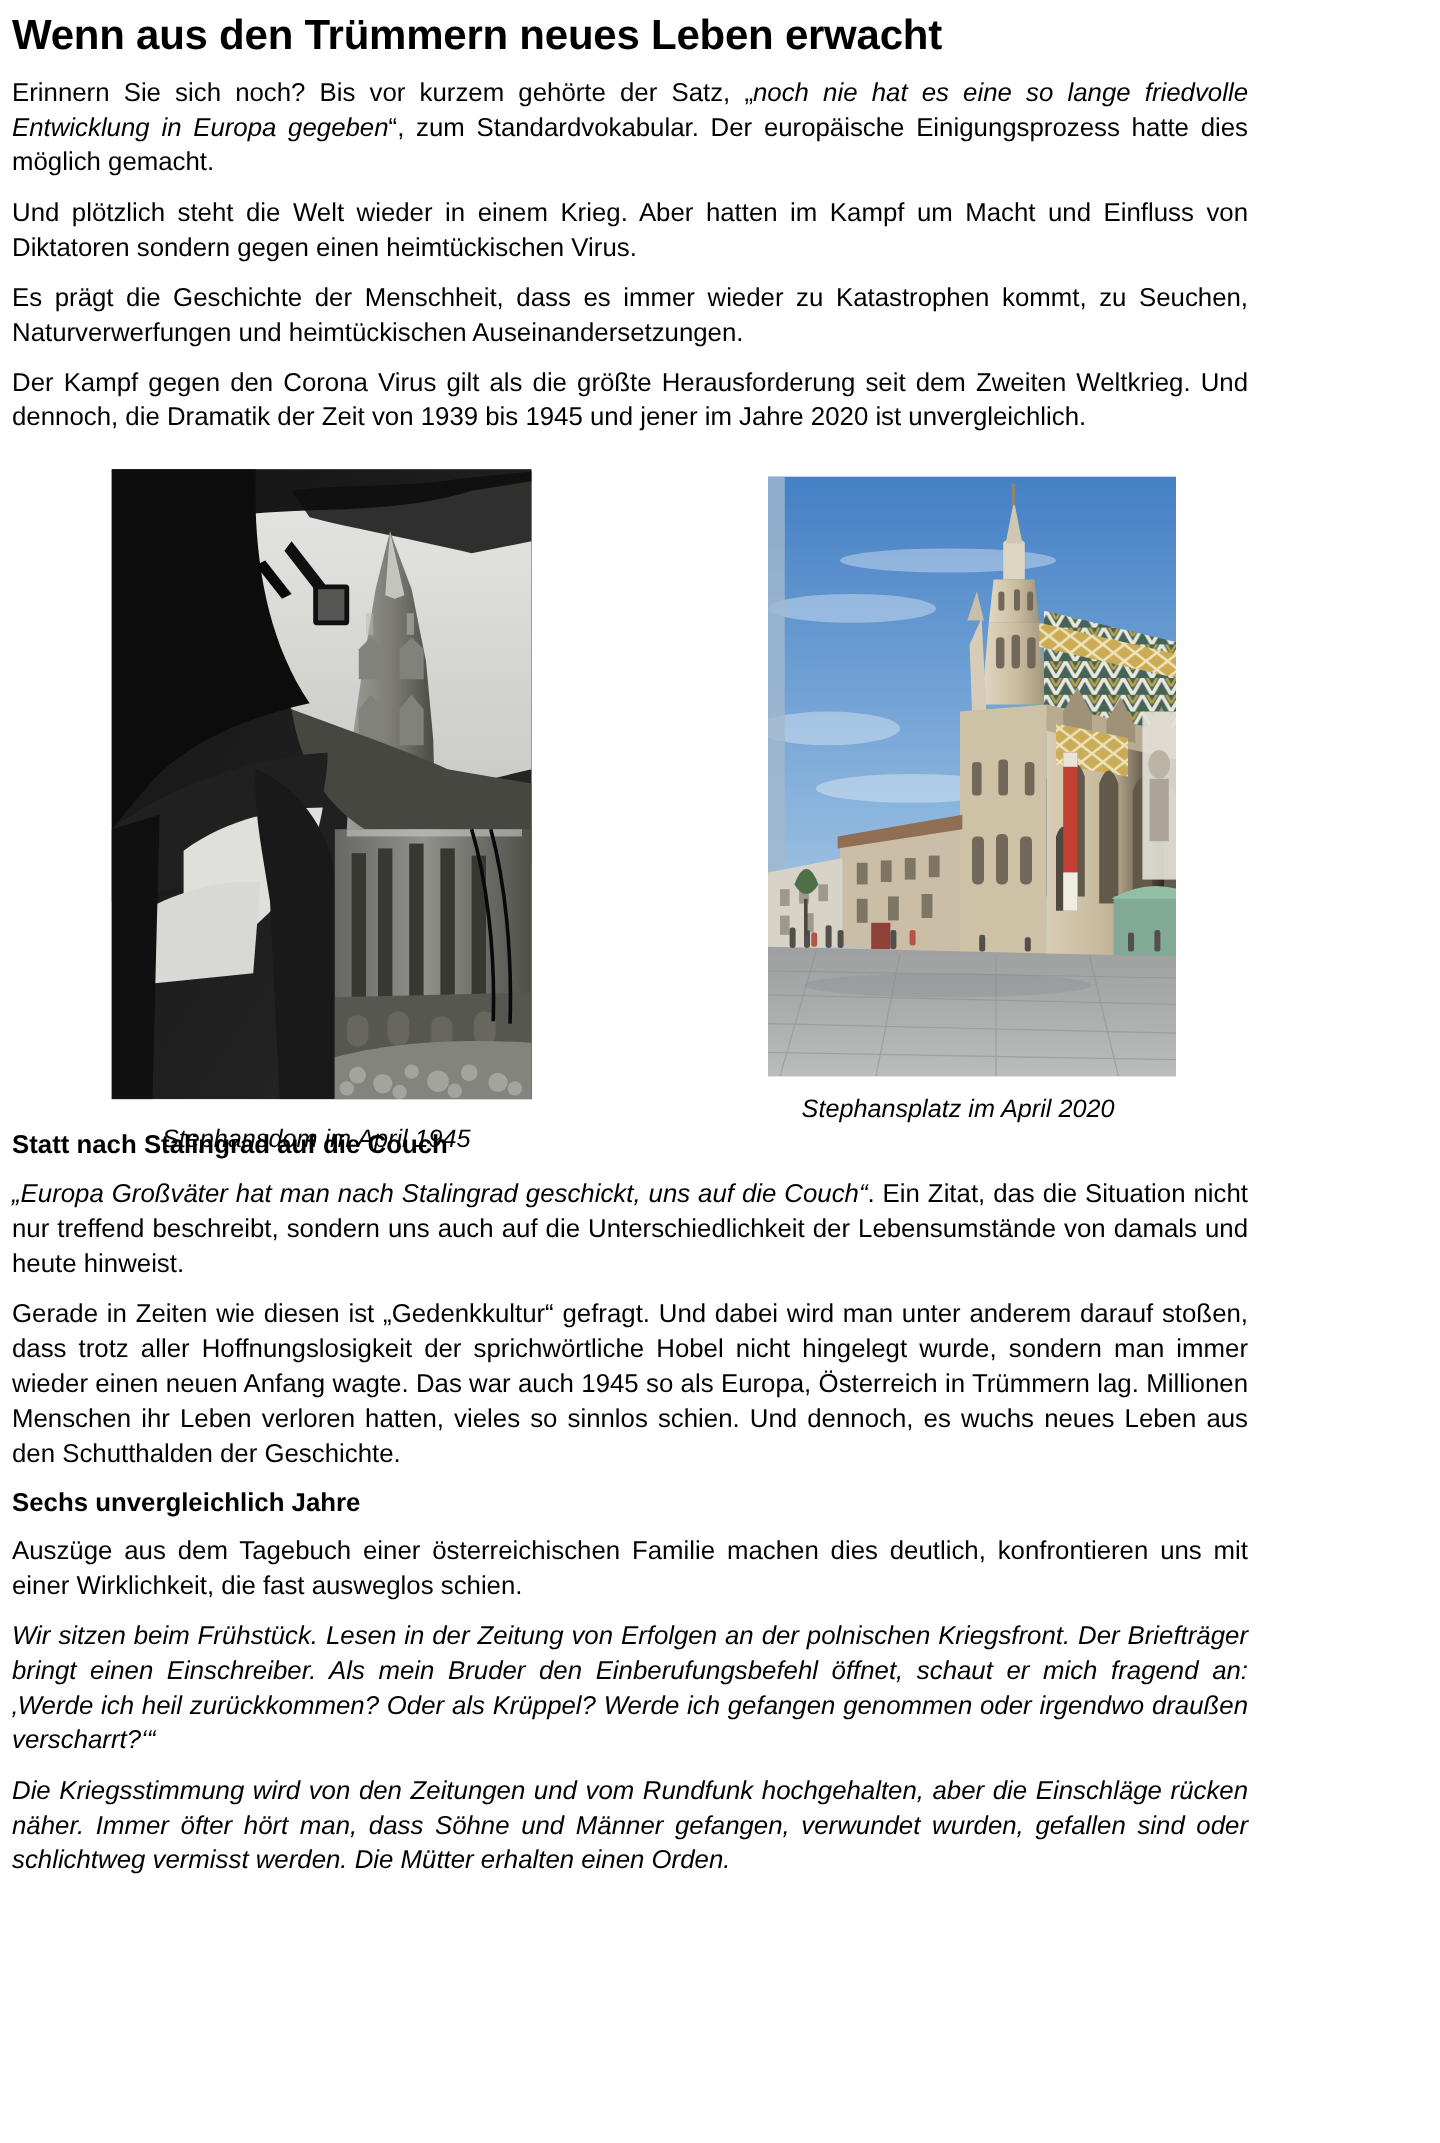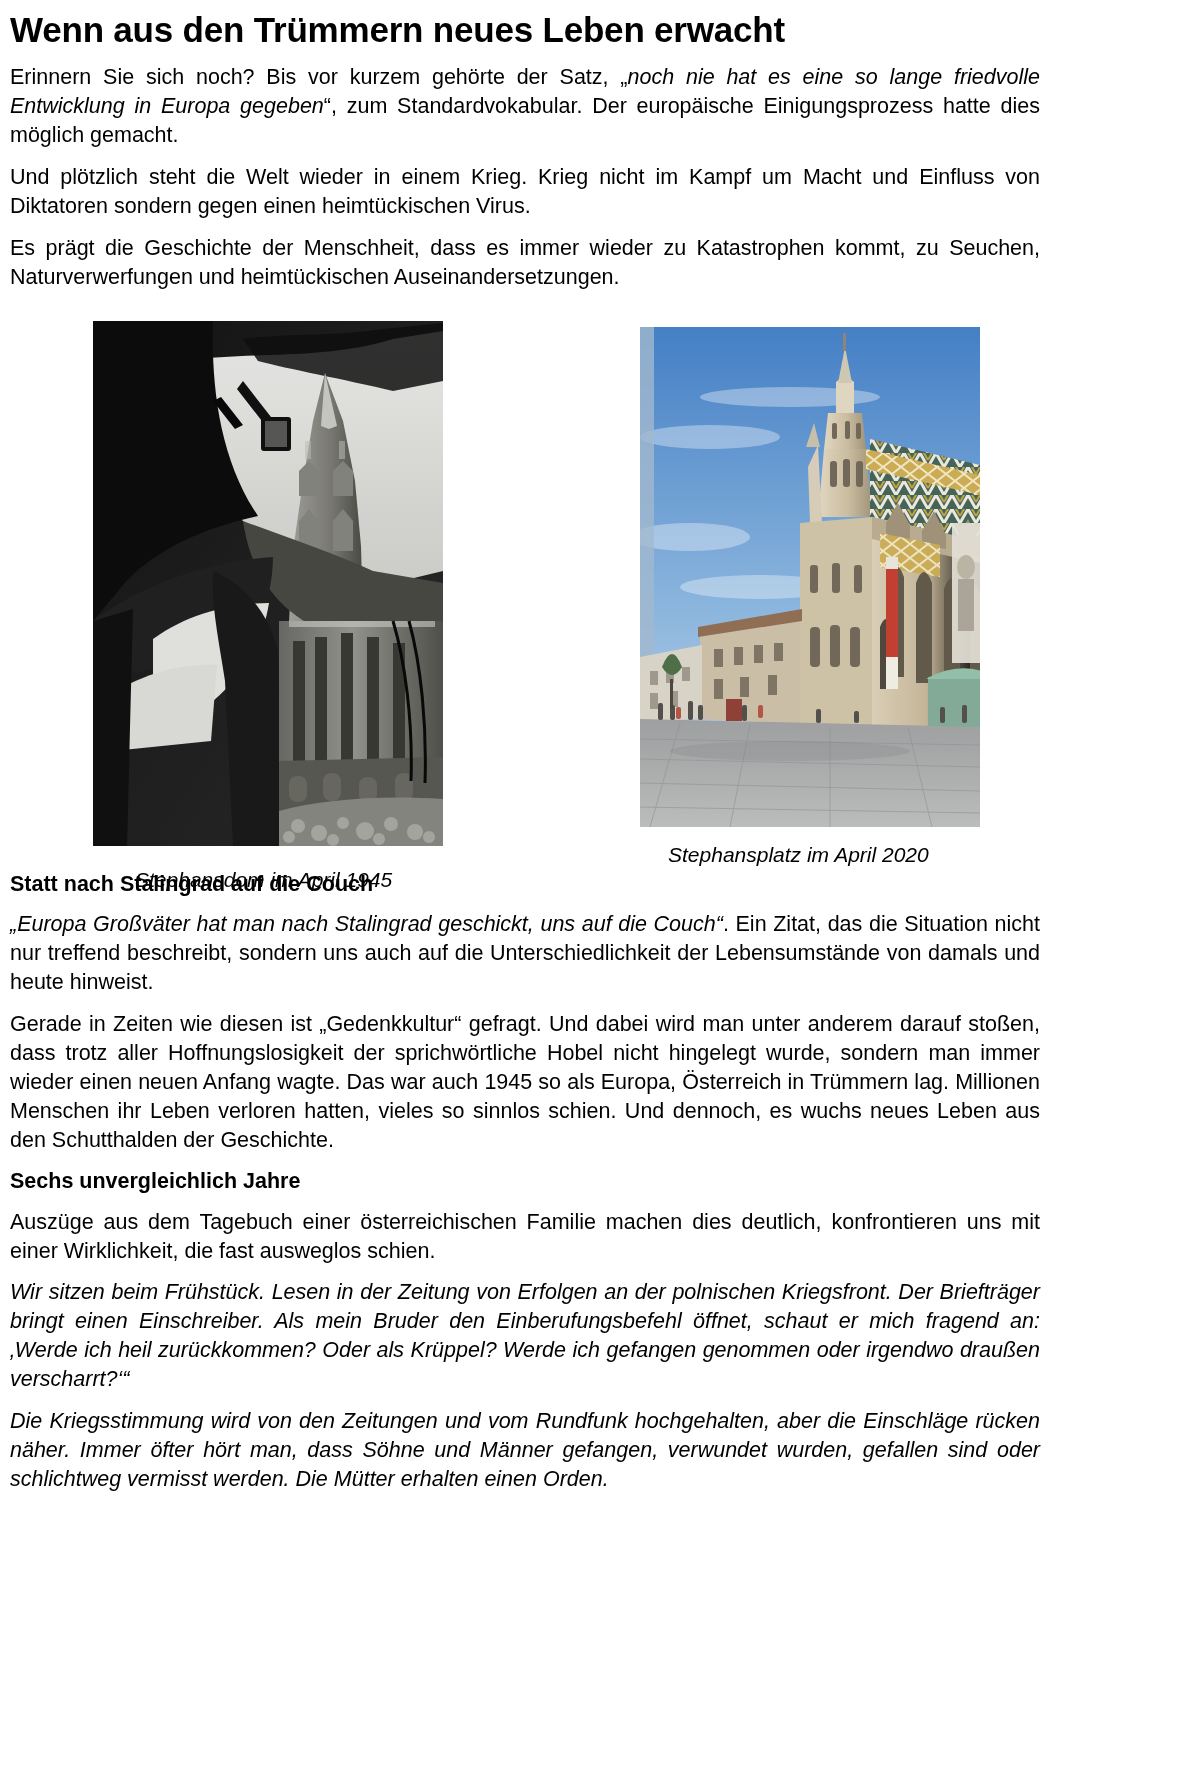--- a/index.html
+++ b/index.html
@@ -73,24 +73,25 @@
 </style>
 </head>
 <body>
 
 <div class="page">
 
   <h1 class="doc-title">Wenn aus den Trümmern neues Leben erwacht</h1>
 
   <p class="body"><span>Erinnern Sie sich noch? Bis vor kurzem gehörte der Satz, „</span><span class="it">noch nie hat es eine so lange friedvolle Entwicklung in Europa gegeben</span><span>“, zum Standardvokabular. Der europäische Einigungsprozess hatte dies möglich gemacht.</span></p>
 
-  <p class="body">Und plötzlich steht die Welt wieder in einem Krieg. Krieg nicht im Kampf um Macht und Einfluss von Diktatoren sondern gegen einen heimtückischen Virus.</p>
+  <p class="body">Und plötzlich steht die Welt wieder in einem Krieg. Aber hatten im Kampf um Macht und Einfluss von Diktatoren sondern gegen einen heimtückischen Virus.</p>
 
   <p class="body">Es prägt die Geschichte der Menschheit, dass es immer wieder zu Katastrophen kommt, zu Seuchen, Naturverwerfungen und heimtückischen Auseinandersetzungen.</p>
 
+  <p class="body">Der Kampf gegen den Corona Virus gilt als die größte Herausforderung seit dem Zweiten Weltkrieg. Und dennoch, die Dramatik der Zeit von 1939 bis 1945 und jener im Jahre 2020 ist unvergleichlich.</p>
 
   <div class="figures">
 
     <figure class="fig fig-left">
       <svg class="photo photo-left" viewBox="0 0 350 525" preserveAspectRatio="none" role="img">
         <defs>
           <linearGradient id="bwSky" x1="0" y1="0" x2="0" y2="1">
             <stop offset="0%" stop-color="#f4f4f2"></stop>
             <stop offset="100%" stop-color="#d8d8d4"></stop>
           </linearGradient>

